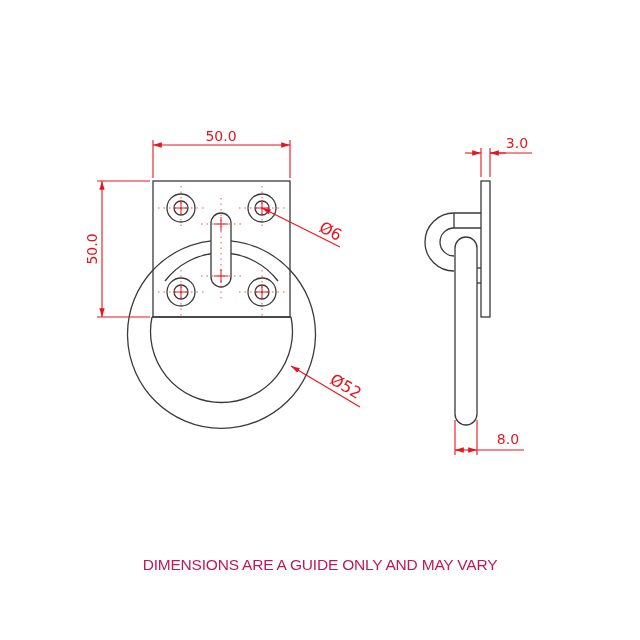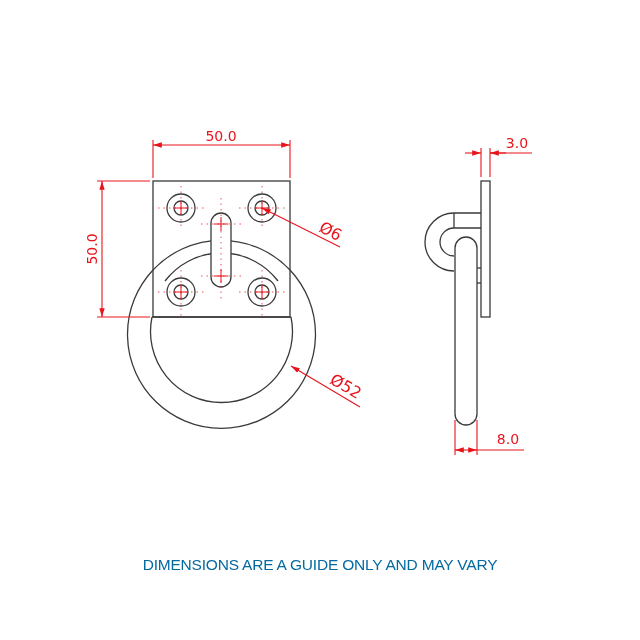--- a/index.html
+++ b/index.html
@@ -1,19 +1,19 @@
 <!DOCTYPE html>
 <html><head>
 <meta charset="utf-8">
 <style>
   html, body { margin:0; padding:0; background:#ffffff; }
   body { width:640px; height:640px; position:relative; overflow:hidden; font-family:"Liberation Sans", sans-serif; }
   #drawing { position:absolute; left:0; top:0; }
   .dimtxt { font-family:"DejaVu Sans", sans-serif; font-size:14px; fill:#e8141c; }
-  .note { position:absolute; left:0; width:640px; top:556px; text-align:center; font-family:"Liberation Sans", sans-serif; font-size:15.5px; color:#0369a1; letter-spacing:-0.2px; }
+  .note { position:absolute; left:0; width:640px; top:556px; text-align:center; font-family:"Liberation Sans", sans-serif; font-size:15.5px; color:#be185d; letter-spacing:-0.2px; }
 </style>
 </head>
 <body>
 
 <svg id="drawing" width="640" height="640" viewBox="0 0 640 640" xmlns="http://www.w3.org/2000/svg">
   <defs>
     <marker id="arr" viewBox="0 0 10 10" refX="10" refY="5" markerWidth="8" markerHeight="8" orient="auto-start-reverse">
       <path d="M0,2 L10,5 L0,8 z" fill="#e8141c"></path>
     </marker>
   </defs>

